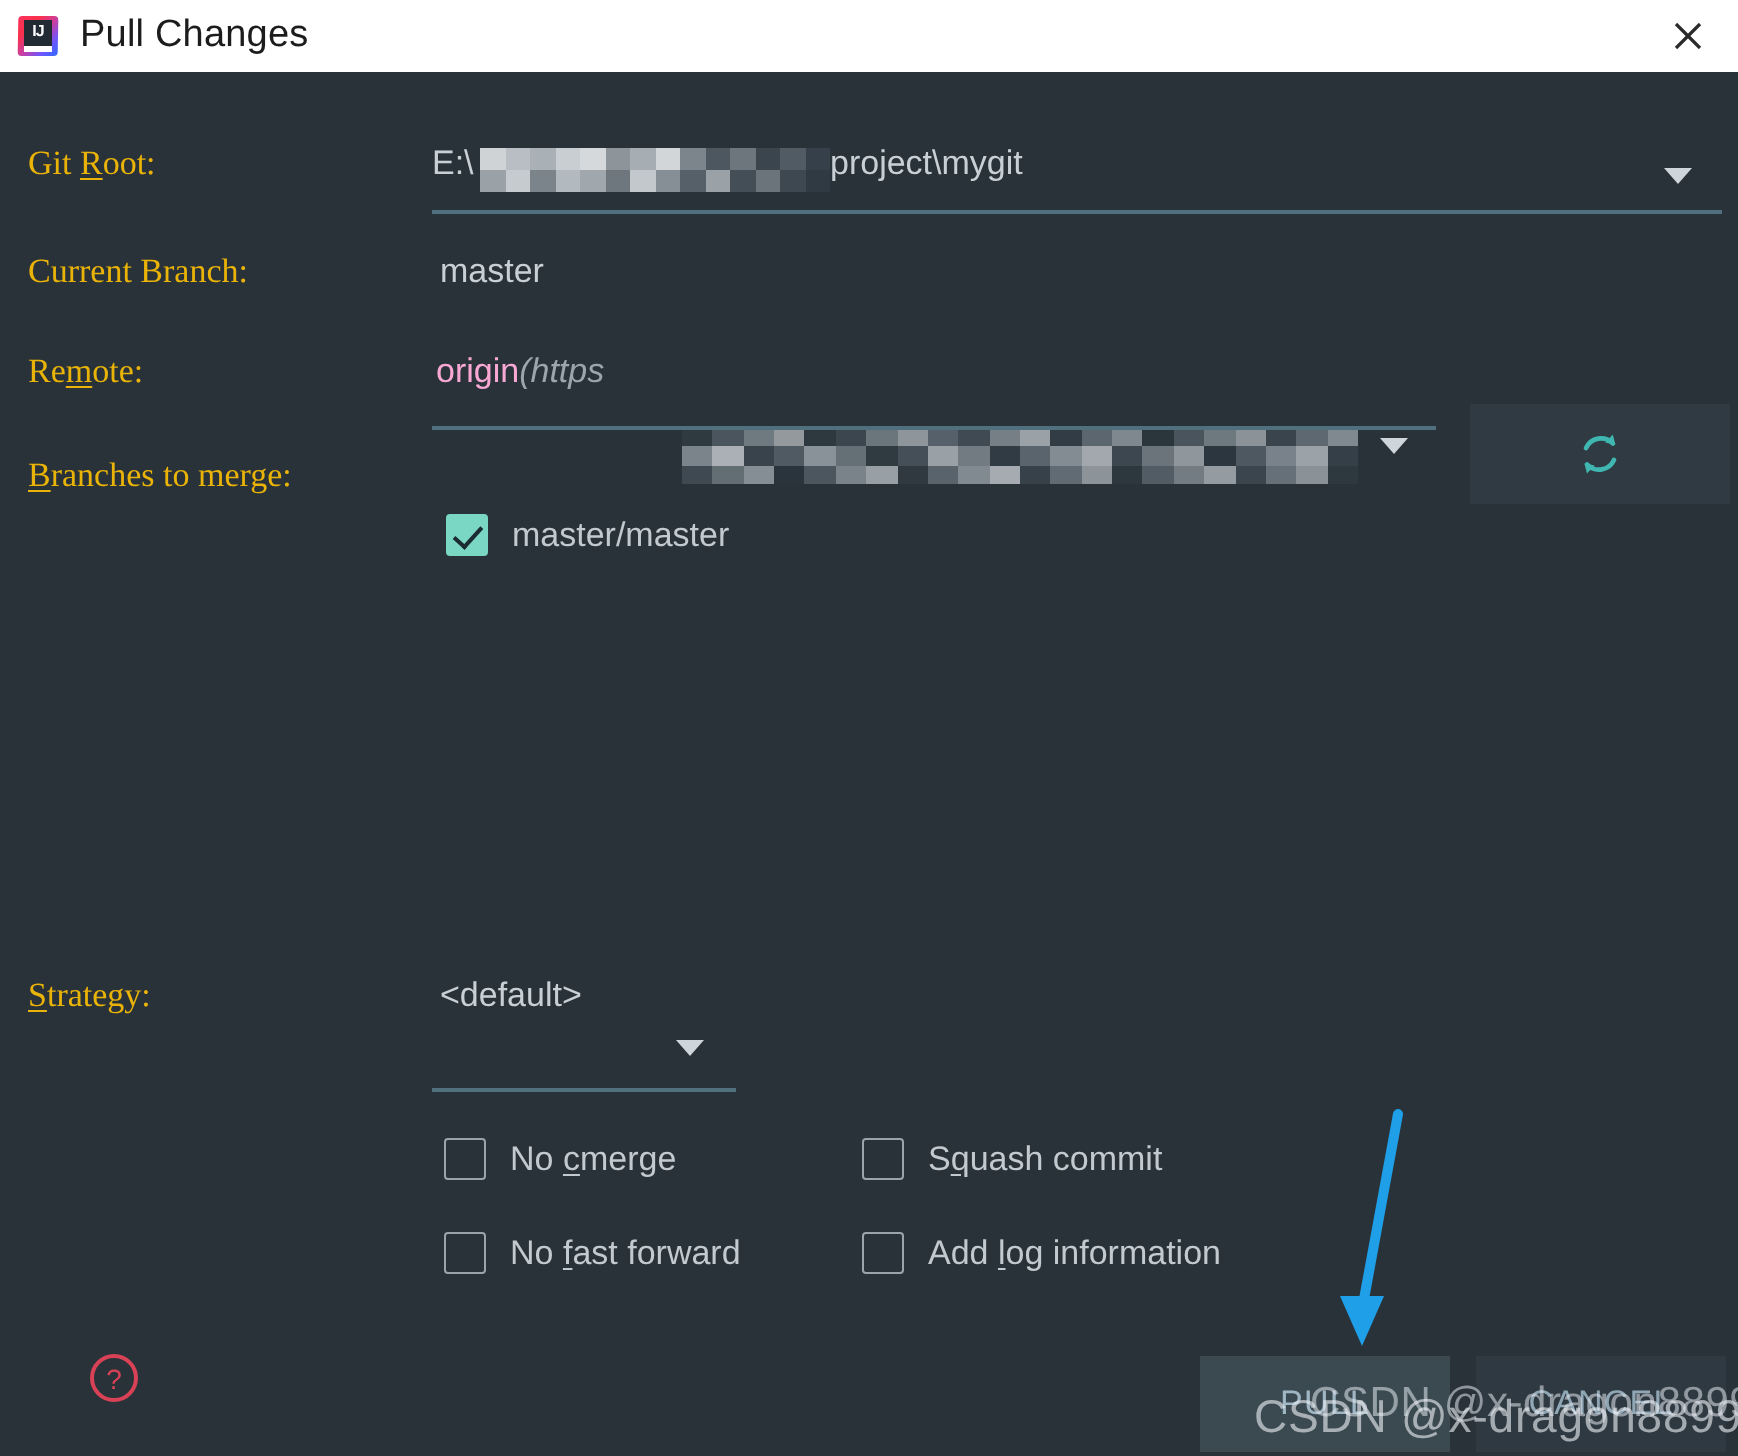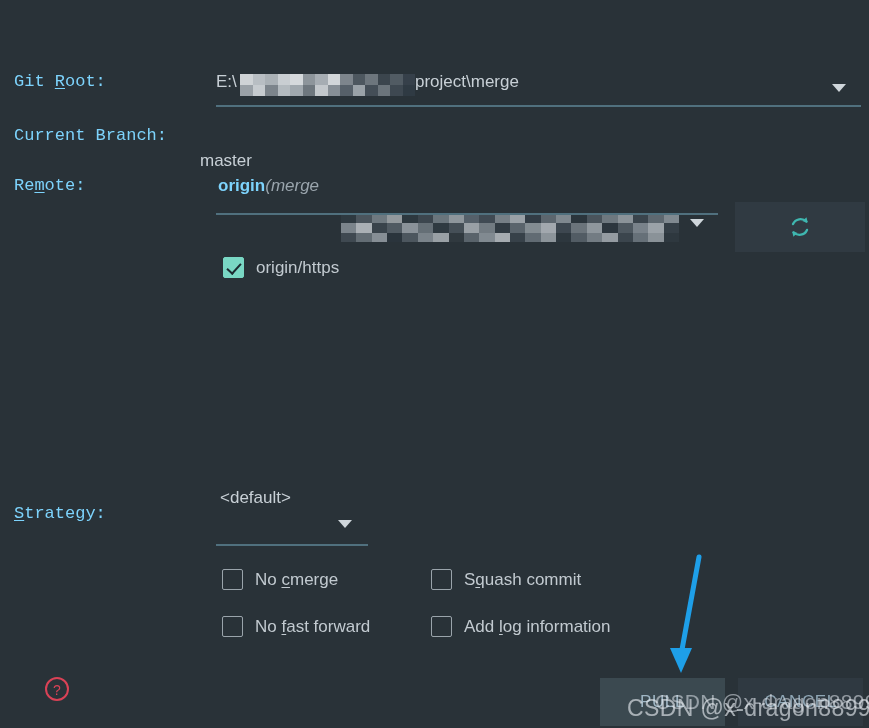--- a/index.html
+++ b/index.html
@@ -99,22 +99,22 @@
   }
 
   .row {
     position: absolute;
     display: flex;
     align-items: center;
   }
 
   .field-label {
     font-size: 17px;
-    color: #7dd3fc;
-    font-family: Liberation Mono, monospace;
+    color: #eab308;
+    font-family: Liberation Serif, serif;
     white-space: nowrap;
   }
   .field-label .mn {
     text-decoration: underline;
     text-underline-offset: 2px;
   }
 
   .value-text {
     font-size: 17px;
     color: #c8d0d6;
@@ -251,20 +251,35 @@
     font-size: 21px;
     color: rgba(225,232,238,0.55);
     letter-spacing: 0.3px;
   }
 </style>
 </head>
 <body>
 
 <div id="dialog">
 
+  <div class="titlebar">
+    <div class="title-icon">
+      <div class="ij-sq"></div>
+      <div class="ij-inner"></div>
+      <div class="ij-txt">IJ</div>
+      <div class="ij-bar"></div>
+    </div>
+    <div class="title-text">Pull Changes</div>
+    <div class="close-btn">
+      <svg width="18" height="18" viewBox="0 0 18 18">
+        <line x1="3" y1="3" x2="15" y2="15" stroke="#2b2b2b" stroke-width="1.6"></line>
+        <line x1="15" y1="3" x2="3" y2="15" stroke="#2b2b2b" stroke-width="1.6"></line>
+      </svg>
+    </div>
+  </div>
 
   <div class="content">
 
     <div class="row" style="left:14px; top:36px;">
       <span class="field-label">Git <span class="mn">R</span>oot:</span>
     </div>
     <div class="row" style="left:216px; top:36px;">
       <span class="value-text">E:\</span>
     </div>
     <div class="mosaic" style="left:240px; top:38px; width:175px; height:22px; grid-template-columns:repeat(14,1fr); grid-template-rows:repeat(2,1fr);">
@@ -291,40 +306,40 @@
         <i style="background:#c3c8cc"></i>
         <i style="background:#878f96"></i>
         <i style="background:#566069"></i>
         <i style="background:#9aa2a8"></i>
         <i style="background:#444e57"></i>
         <i style="background:#6b747b"></i>
         <i style="background:#3e4851"></i>
         <i style="background:#2f3a43"></i>
     </div>
     <div class="row" style="left:415px; top:36px;">
-      <span class="value-text">project\merge</span>
+      <span class="value-text">project\mygit</span>
     </div>
     <div style="position:absolute; left:832px; top:48px;">
       <div class="caret"></div>
     </div>
     <div class="combo-underline" style="left:216px; top:69px; width:645px;"></div>
 
     <div class="row" style="left:14px; top:90px;">
       <span class="field-label">Current Branch:</span>
     </div>
-    <div class="row" style="left:200px; top:90px;margin-top:25px;">
+    <div class="row" style="left:220px; top:90px;">
       <span class="value-text">master</span>
     </div>
 
     <div class="row" style="left:14px; top:140px;">
       <span class="field-label">Re<span class="mn">m</span>ote:</span>
     </div>
     <div class="row" style="left:218px; top:140px;">
-      <span class="value-text" style="color:#7dd3fc; font-weight:bold;">origin</span>
-      <span class="value-text" style="font-style:italic; color:#9aa5ad;">(merge</span>
+      <span class="value-text" style="color:#f9a8d4; font-weight:normal;">origin</span>
+      <span class="value-text" style="font-style:italic; color:#9aa5ad;">(https</span>
     </div>
     <div class="mosaic" style="left:341px; top:178px; width:338px; height:28px; grid-template-columns:repeat(22,1fr); grid-template-rows:repeat(3,1fr);">
       <i style="background:#2e3940"></i>
         <i style="background:#4b555d"></i>
         <i style="background:#6f7980"></i>
         <i style="background:#93999d"></i>
         <i style="background:#2d383f"></i>
         <i style="background:#3c464e"></i>
         <i style="background:#6a757c"></i>
         <i style="background:#8e969c"></i>
@@ -394,27 +409,30 @@
 
     <div class="refresh-btn">
       <svg width="28" height="28" viewBox="0 0 24 24">
         <path d="M17.5 7.5 A7 7 0 0 0 6 9.5" fill="none" stroke="#3fb7b0" stroke-width="2" stroke-linecap="round"></path>
         <path d="M6.5 16.5 A7 7 0 0 0 18 14.5" fill="none" stroke="#3fb7b0" stroke-width="2" stroke-linecap="round"></path>
         <path d="M17.5 3.6 L18.6 8 L14.2 7.1 Z" fill="#3fb7b0"></path>
         <path d="M6.4 20.4 L5.3 16 L9.7 16.9 Z" fill="#3fb7b0"></path>
       </svg>
     </div>
 
+    <div class="row" style="left:14px; top:192px;">
+      <span class="field-label"><span class="mn">B</span>ranches to merge:</span>
+    </div>
 
     <div class="cb-row" style="left:223px; top:221px;">
       <span class="cb-box checked"></span>
-      <span class="cb-label">origin/https</span>
-    </div>
-
-    <div class="row" style="left:14px; top:468px;">
+      <span class="cb-label">master/master</span>
+    </div>
+
+    <div class="row" style="left:14px; top:452px;">
       <span class="field-label"><span class="mn">S</span>trategy:</span>
     </div>
     <div class="row" style="left:220px; top:452px;">
       <span class="value-text">&lt;default&gt;</span>
     </div>
     <div style="position:absolute; left:338px; top:484px;">
       <div class="caret"></div>
     </div>
     <div class="combo-underline" style="left:216px; top:508px; width:152px;"></div>
 

